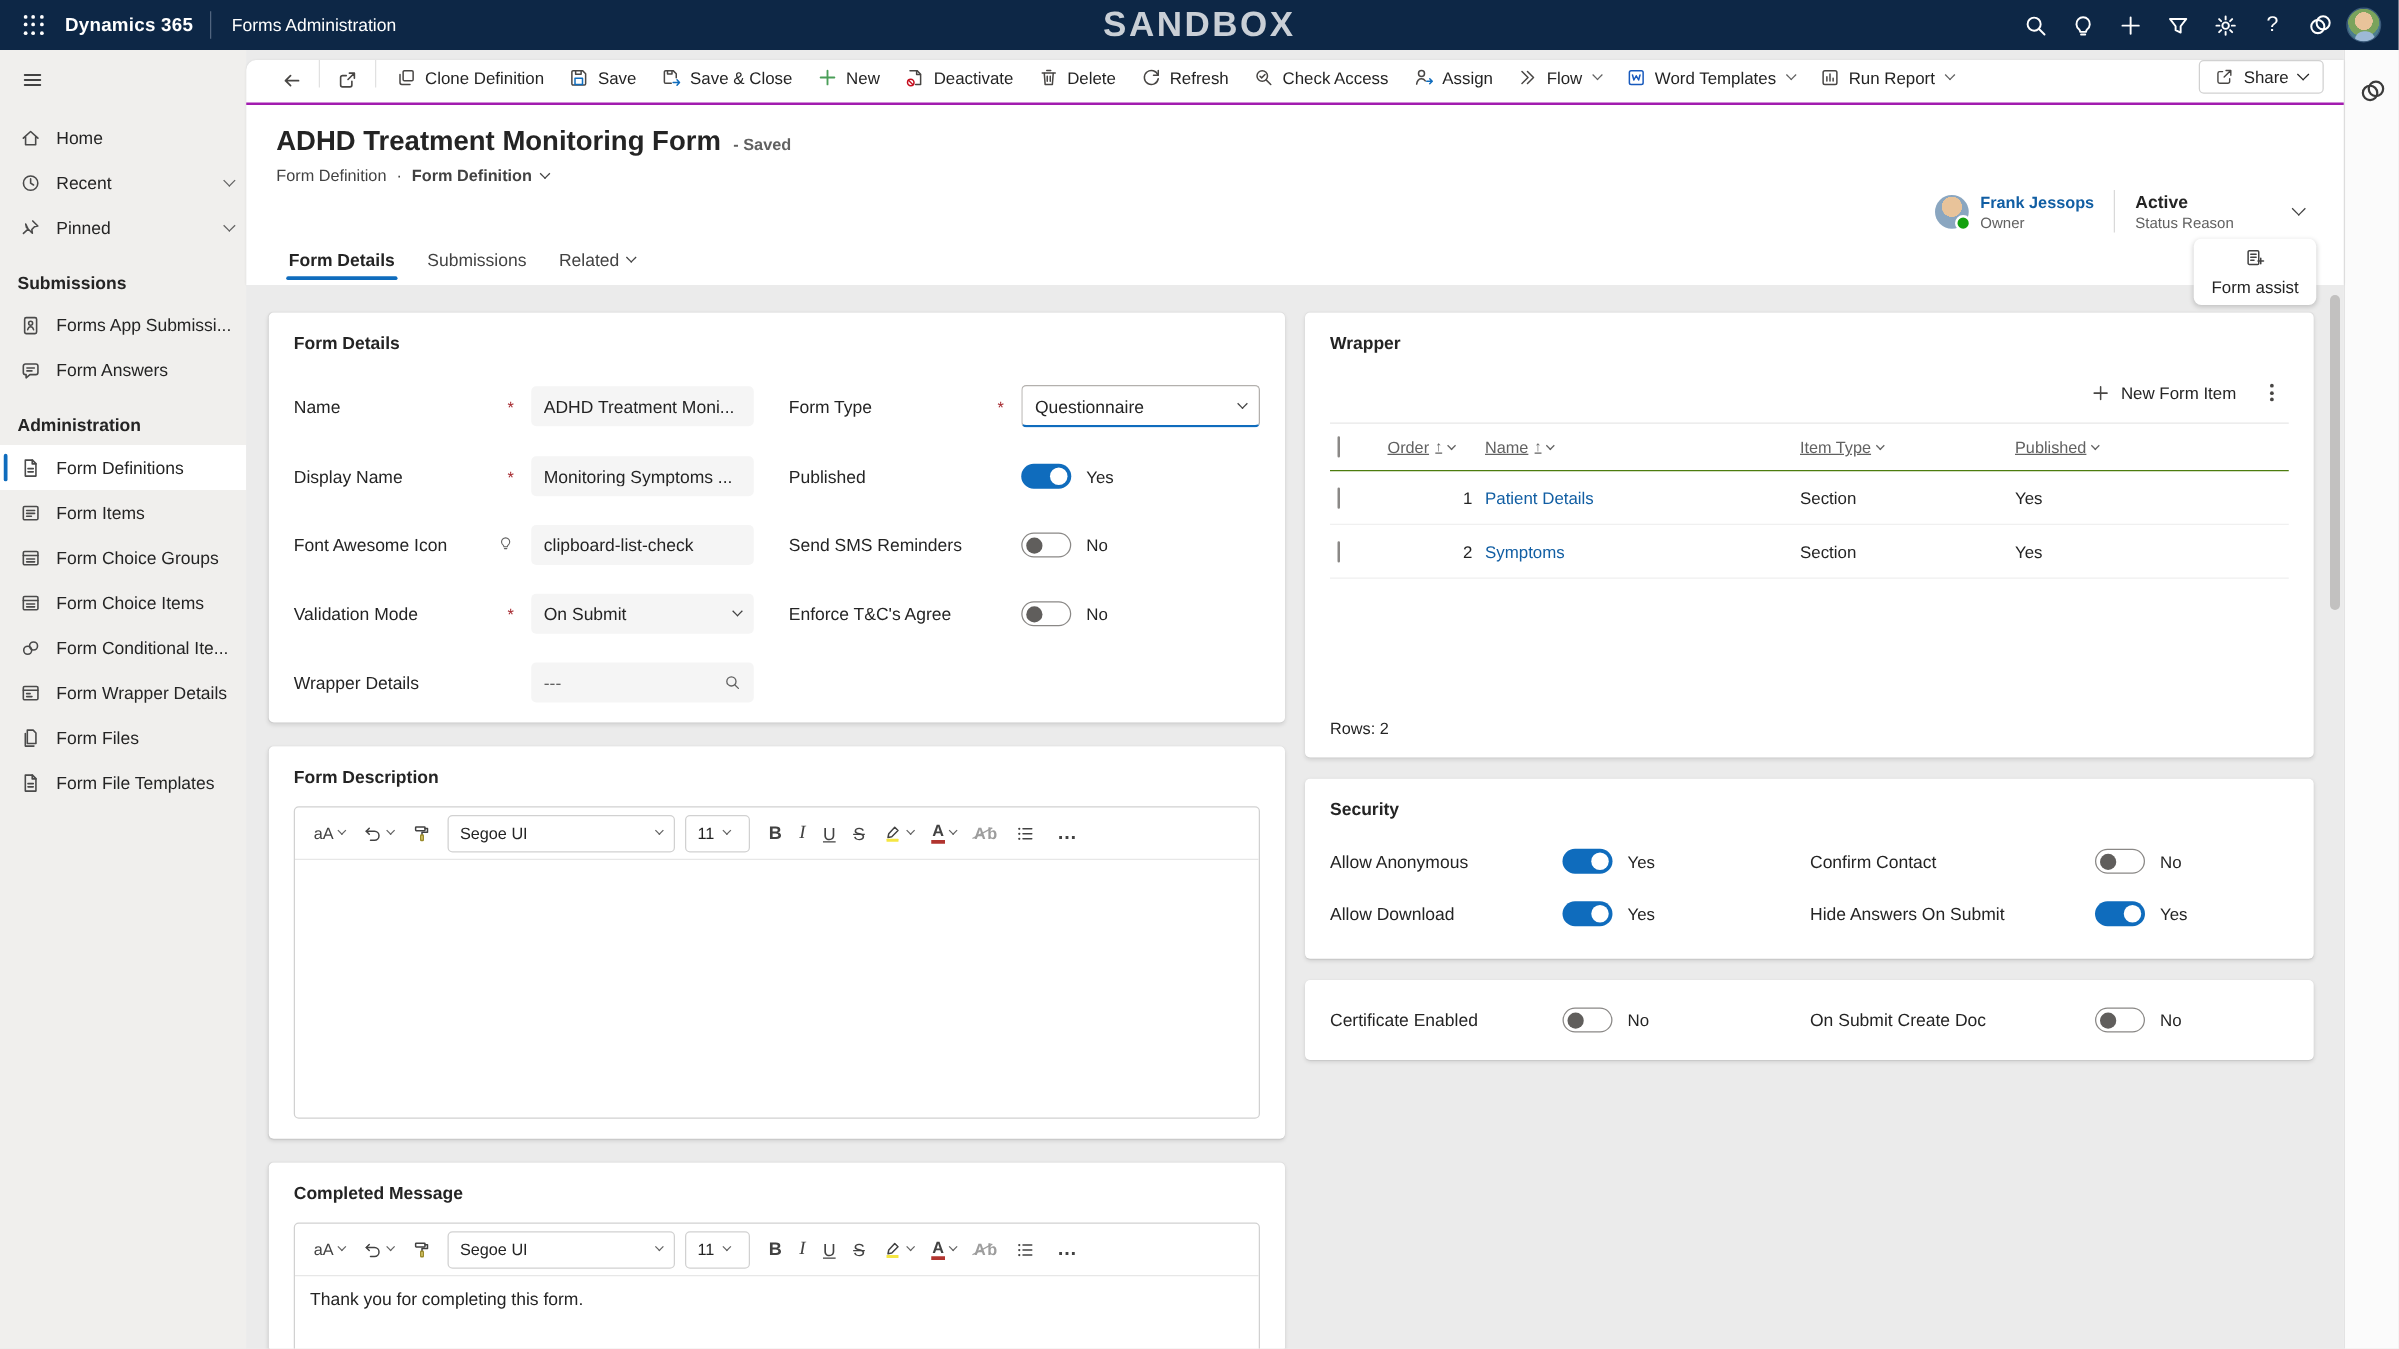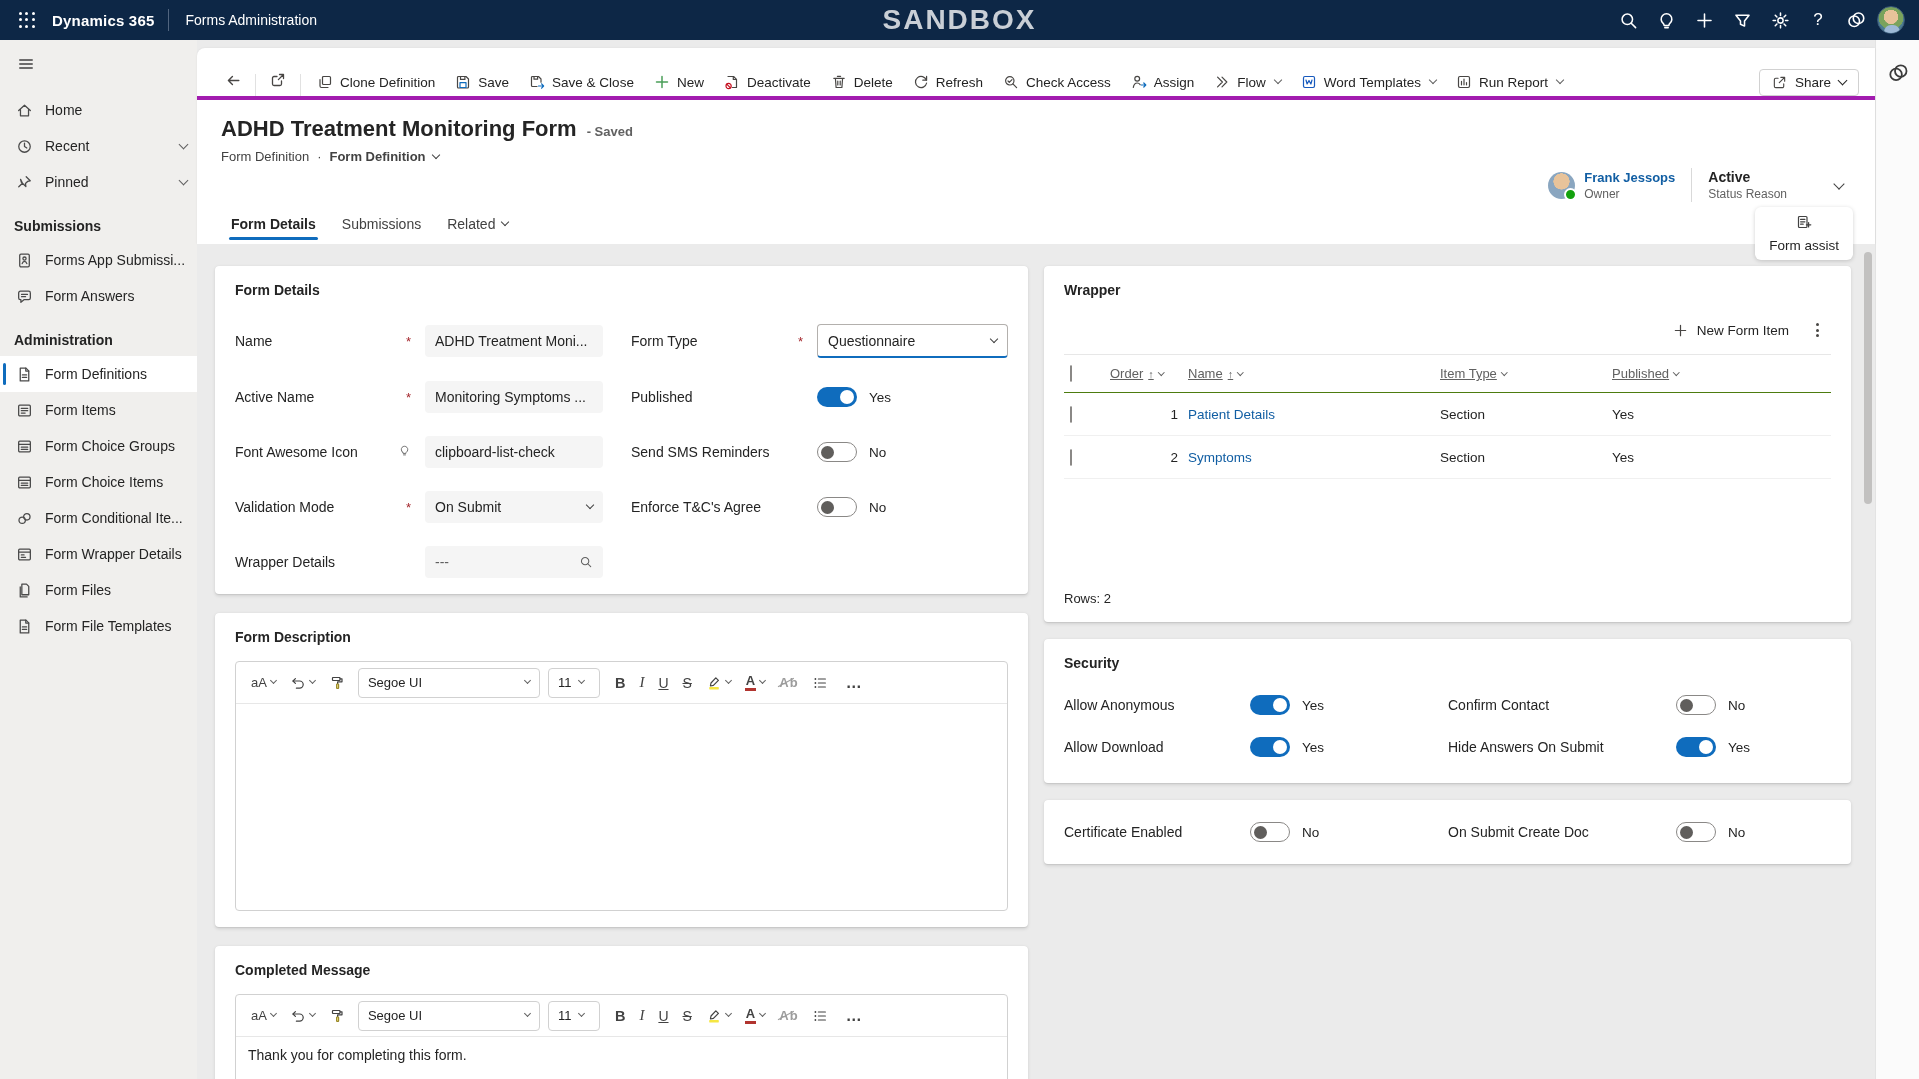--- a/index.html
+++ b/index.html
@@ -34,21 +34,21 @@
   .sitem.sel { background:#fff; }
   .sitem.sel::before { content:""; position:absolute; left:3px; top:7px; bottom:7px; width:3px; border-radius:2px; background:#0f6cbd; }
   .sgroup { font-size:14px; font-weight:700; padding:18px 16px 8px 14px; }
   .chev { display:inline-block; width:7px; height:7px; border-right:1.5px solid currentColor; border-bottom:1.5px solid currentColor; transform:rotate(45deg); position:relative; top:-2px; }
 
   
   .main { flex:1; display:flex; flex-direction:column; padding-top:8px; min-width:0; position:relative; }
   .panel { background:#fff; border-top-left-radius:8px; box-shadow:0 0 2px rgba(0,0,0,.08); }
 
   
-  .cmdbar { height:52px; display:flex; align-items:flex-end; padding:0 16px 0 20px; border-bottom:4px solid #a21caf; }
+  .cmdbar { height:36px; display:flex; align-items:flex-start; padding:0 16px 0 20px; border-bottom:2px solid #a21caf; }
   .cmd { display:flex; align-items:center; gap:7px; font-size:13.5px; color:#242424; padding:6px 10px; border-radius:4px; cursor:pointer; white-space:nowrap; }
   .cmd svg { stroke:#484644; fill:none; stroke-width:1.2; stroke-linecap:round; stroke-linejoin:round; flex:none; }
   .cmd .chev { width:6px; height:6px; color:#616161; margin-left:2px; }
   .icbtn { width:32px; height:32px; display:flex; align-items:center; justify-content:center; border-radius:4px; cursor:pointer; }
   .icbtn svg { stroke:#484644; fill:none; stroke-width:1.3; stroke-linecap:round; stroke-linejoin:round; }
   .vdiv { width:1px; height:22px; background:#e1e1e1; margin:0 6px; flex:none; }
   .share-btn { margin-left:auto; display:flex; align-items:center; gap:8px; border:1px solid #d1d1d1; border-radius:4px; padding:5px 12px; font-size:13.5px; cursor:pointer; background:#fff; }
   .share-btn svg { stroke:#484644; fill:none; stroke-width:1.2; stroke-linecap:round; stroke-linejoin:round; }
 
   
@@ -518,21 +518,21 @@
             <div class="flabel">
                 <span>Form Type</span>
                 <span class="fmark">*</span>
               </div>
             <div class="fcombo">
                 <span>Questionnaire</span>
                 <span class="chev"></span>
               </div>
 
             <div class="flabel">
-                <span>Active Name</span>
+                <span>Display Name</span>
                 <span class="fmark">*</span>
               </div>
             <input class="finput" value="Monitoring Symptoms ..." style="">
             <div></div>
             <div class="flabel">
                 <span>Published</span>
               </div>
             <div class="tgl-row">
                 <span class="tg on"></span>
                 <span>Yes</span>

